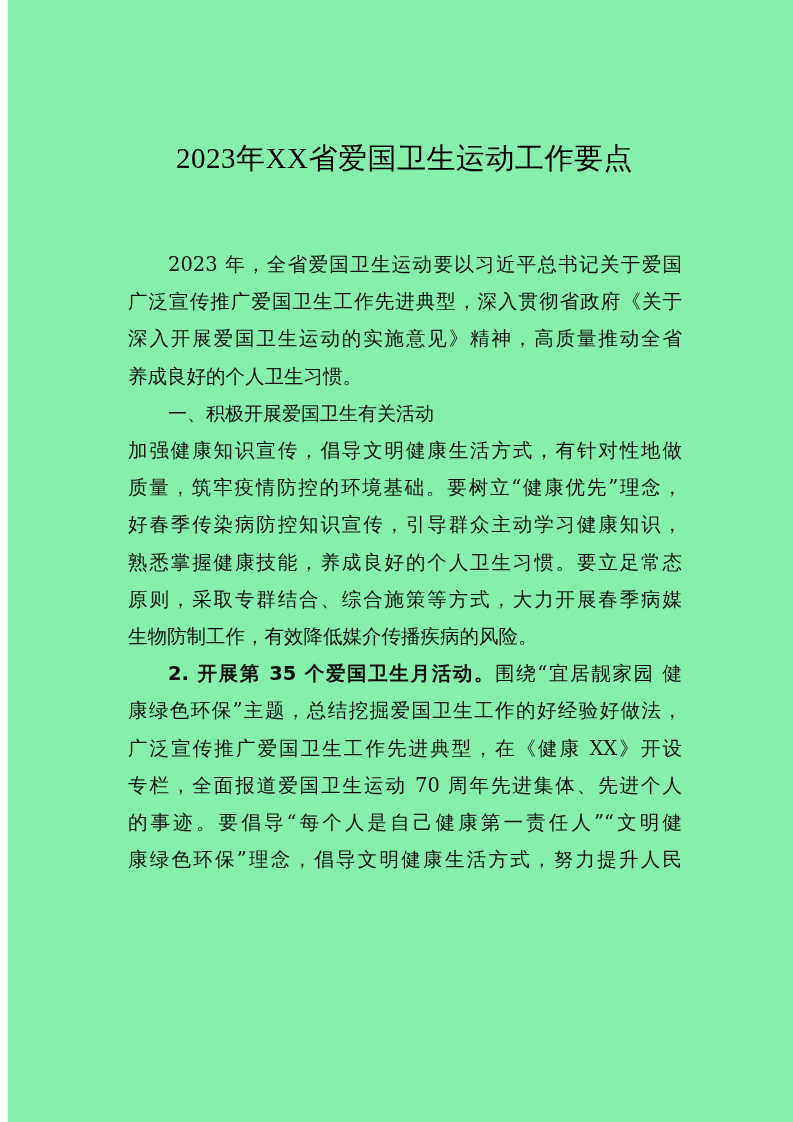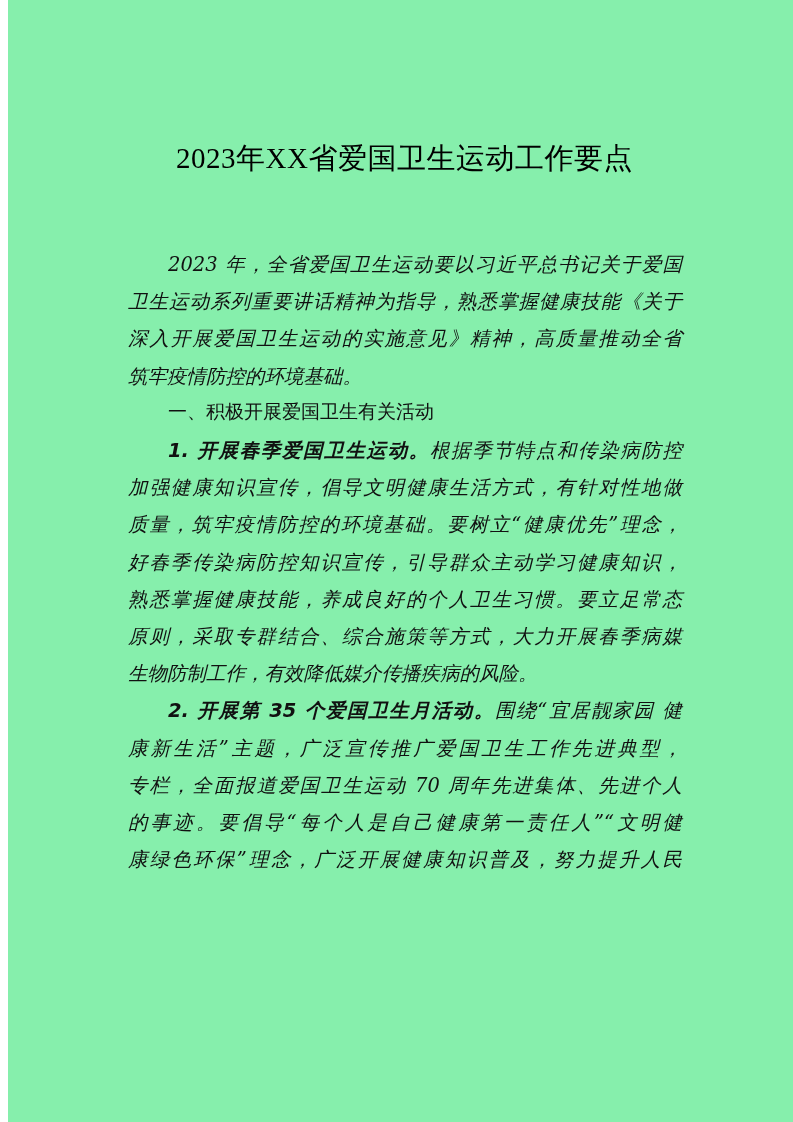--- a/index.html
+++ b/index.html
@@ -11,53 +11,53 @@
   .title {
     position: absolute; left: 0; width: 793px; top: 138px; text-align: center;
     font-family: "Liberation Serif", "DejaVu Serif", serif;
     font-size: 29px; letter-spacing: 0.5px; color: #000; line-height: 40px;
   }
   .body {
     position: absolute; left: 120px; width: 554px; top: 246px;
     font-size: 19.5px; line-height: 37.2px; color: #111;
     text-align: justify; text-justify: inter-character;
   }
-  .para { margin: 0; text-indent: 40px; font-style: italic; }
-  .heading { margin: 0; text-indent: 40px; font-family: Liberation Mono, monospace; font-size: 19px; }
+  .para { margin: 0; text-indent: 40px; }
+  .heading { margin: 0; text-indent: 40px; font-family: Liberation Sans, sans-serif; font-size: 19px; }
   .lead { font-weight: bold; font-family: "DejaVu Sans", "Liberation Sans", sans-serif; }
   .line { display: block; white-space: nowrap; text-align-last: justify; }
   .last { text-align-last: left; }
 </style>
 </head>
 <body>
 
 <div class="page">
   <div class="title">2023年XX省爱国卫生运动工作要点</div>
 
   <div class="body">
     <div class="para">
       <span class="line">2023 年，全省爱国卫生运动要以习近平总书记关于爱国</span>
-      <span class="line" style="margin-left:-40px">卫生运动系列重要讲话精神为指导，熟悉掌握健康技能《关于</span>
+      <span class="line" style="margin-left:-40px">广泛宣传推广爱国卫生工作先进典型，深入贯彻省政府《关于</span>
       <span class="line" style="margin-left:-40px">深入开展爱国卫生运动的实施意见》精神，高质量推动全省</span>
-      <span class="line last" style="margin-left:-40px">筑牢疫情防控的环境基础。</span>
+      <span class="line last" style="margin-left:-40px">养成良好的个人卫生习惯。</span>
     </div>
 
     <div class="heading">一、积极开展爱国卫生有关活动</div>
 
     <div class="para">
-      <span class="line"><span class="lead">1. 开展春季爱国卫生运动。</span><span>根据季节特点和传染病防控</span></span>
       <span class="line" style="margin-left:-40px">加强健康知识宣传，倡导文明健康生活方式，有针对性地做</span>
       <span class="line" style="margin-left:-40px">质量，筑牢疫情防控的环境基础。要树立“健康优先”理念，</span>
       <span class="line" style="margin-left:-40px">好春季传染病防控知识宣传，引导群众主动学习健康知识，</span>
       <span class="line" style="margin-left:-40px">熟悉掌握健康技能，养成良好的个人卫生习惯。要立足常态</span>
       <span class="line" style="margin-left:-40px">原则，采取专群结合、综合施策等方式，大力开展春季病媒</span>
       <span class="line last" style="margin-left:-40px">生物防制工作，有效降低媒介传播疾病的风险。</span>
     </div>
 
     <div class="para">
       <span class="line"><span class="lead">2. 开展第 35 个爱国卫生月活动。</span><span>围绕“宜居靓家园 健</span></span>
-      <span class="line" style="margin-left:-40px">康新生活”主题，广泛宣传推广爱国卫生工作先进典型，</span>
+      <span class="line" style="margin-left:-40px">康绿色环保”主题，总结挖掘爱国卫生工作的好经验好做法，</span>
+      <span class="line" style="margin-left:-40px">广泛宣传推广爱国卫生工作先进典型，在《健康 XX》开设</span>
       <span class="line" style="margin-left:-40px">专栏，全面报道爱国卫生运动 70 周年先进集体、先进个人</span>
       <span class="line" style="margin-left:-40px">的事迹。要倡导“每个人是自己健康第一责任人”“文明健</span>
-      <span class="line" style="margin-left:-40px">康绿色环保”理念，广泛开展健康知识普及，努力提升人民</span>
+      <span class="line" style="margin-left:-40px">康绿色环保”理念，倡导文明健康生活方式，努力提升人民</span>
     </div>
   </div>
 </div>
 
 </body></html>

